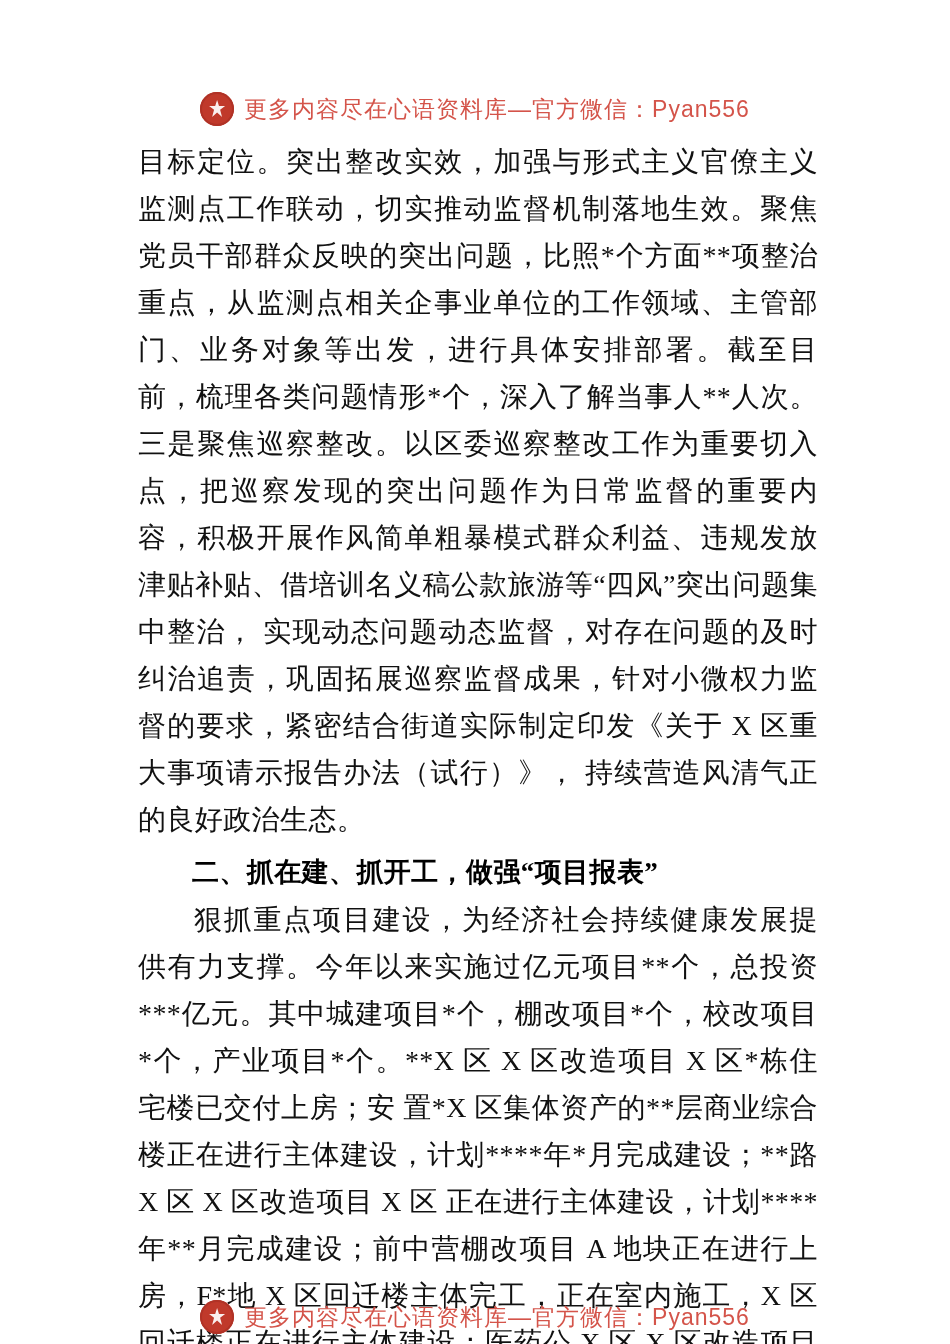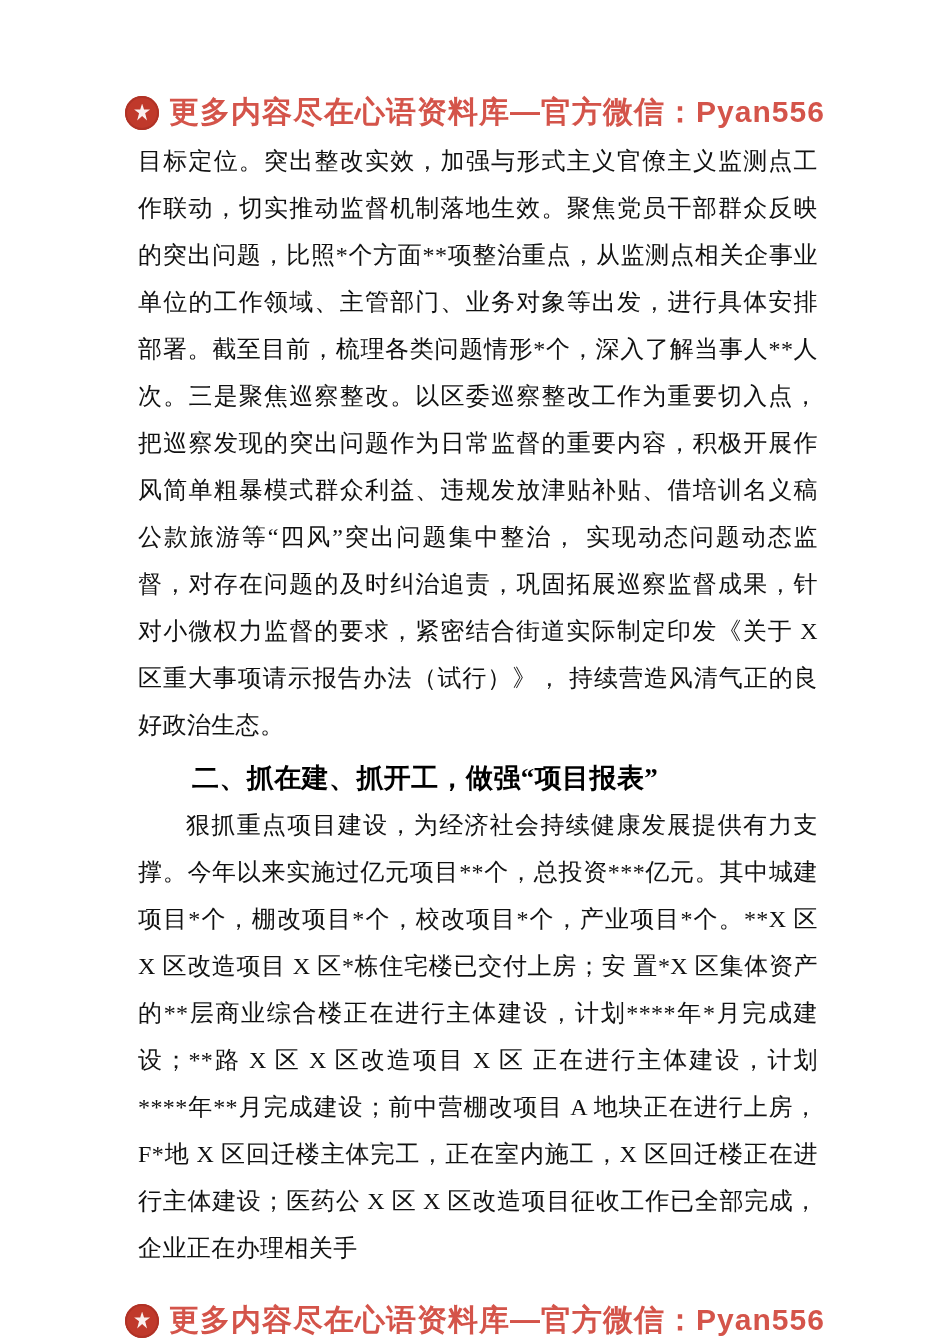--- a/index.html
+++ b/index.html
@@ -51,39 +51,39 @@
     left: 9px;
     top: 8px;
     width: 16px;
     height: 17px;
     background: #ffffff;
     clip-path: polygon(50% 0%, 62% 36%, 100% 36%, 69% 58%, 81% 100%, 50% 74%, 19% 100%, 31% 58%, 0% 36%, 38% 36%);
     opacity: 0.92;
   }
   .wm-text {
     font-family: "Liberation Sans", "DejaVu Sans", sans-serif;
-    font-weight: bold;
-    font-size: 30px;
+    font-weight: normal;
+    font-size: 23px;
     letter-spacing: 1px;
     color: #d4544a;
     white-space: nowrap;
   }
   .wm-text .wm-wechat { color: #d4544a; }
   .wm-text .wm-id { color: #d4544a; }
 
   
   .content {
     position: absolute;
     left: 138px;
     top: 138px;
     width: 680px;
   }
   p.para {
     margin: 0;
-    font-size: 24px;
+    font-size: 28px;
     line-height: 47px;
     text-align: justify;
     text-justify: inter-ideograph;
     letter-spacing: 0.4px;
     color: #111111;
   }
   p.para.indent { text-indent: 2em; }
   h2.heading {
     margin: 6px 0 0 0;
     font-size: 27px;

